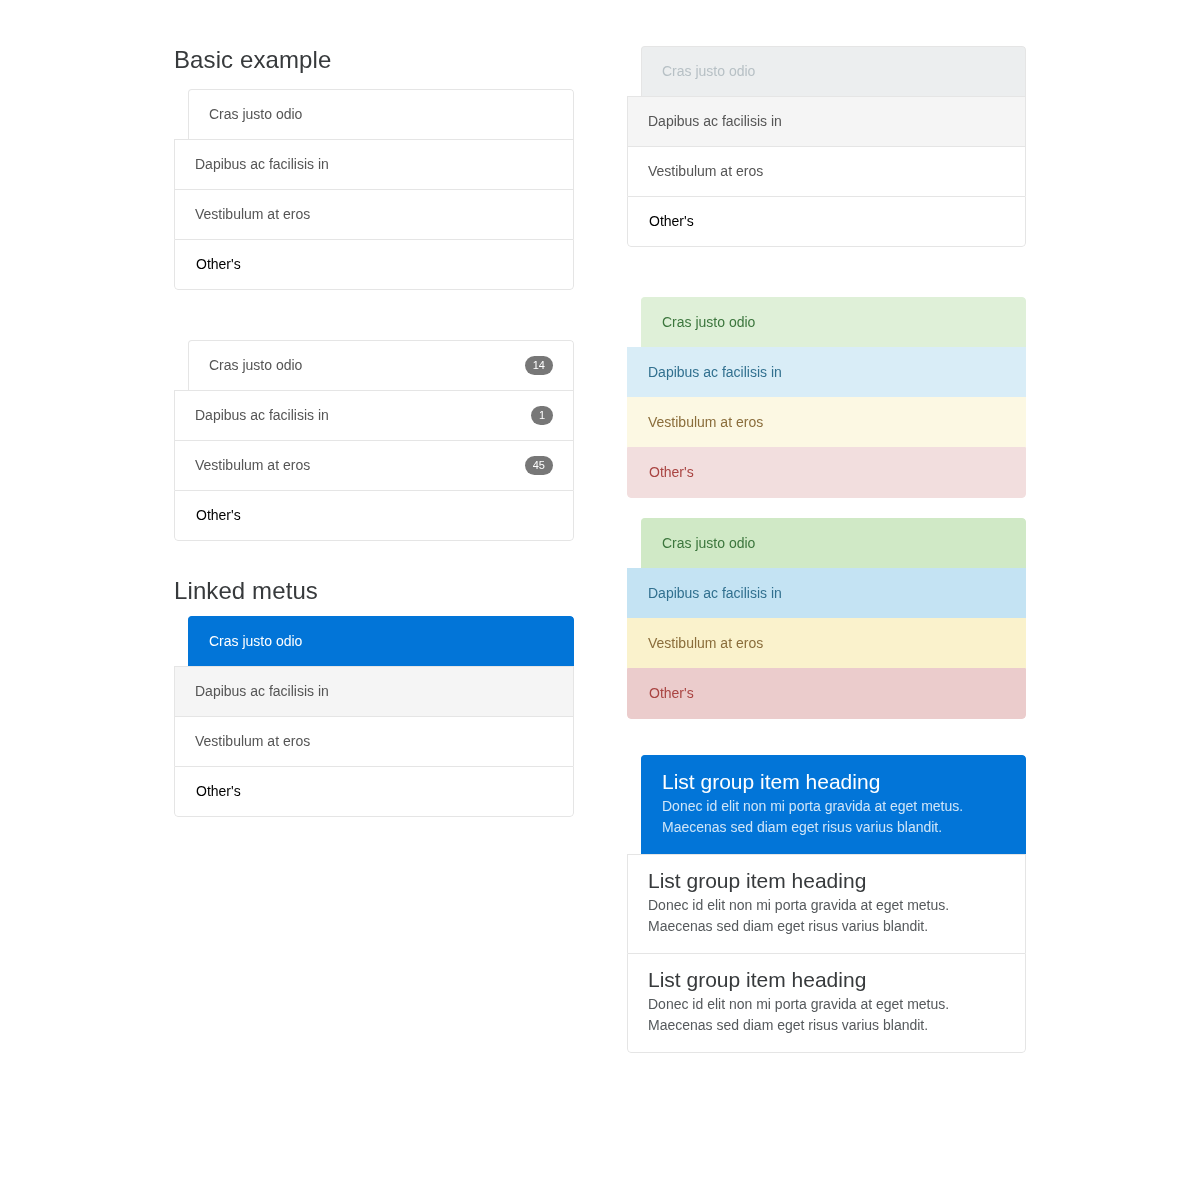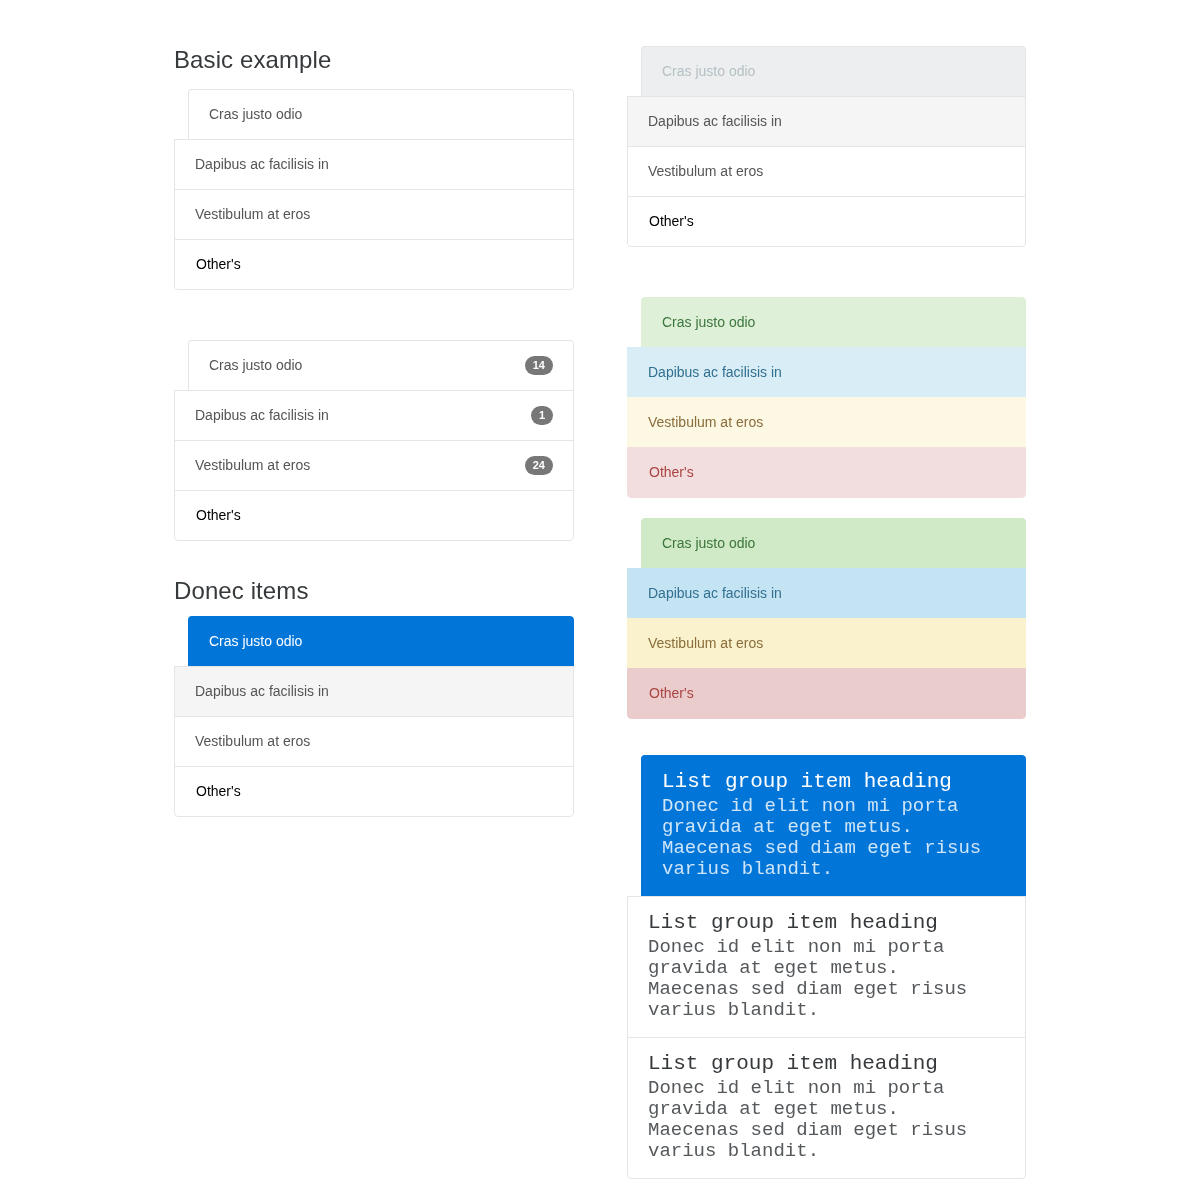--- a/index.html
+++ b/index.html
@@ -90,21 +90,21 @@
   .list-group-item.has-badge {
     display: flex;
     align-items: center;
     justify-content: space-between;
   }
   .badge {
     display: inline-block;
     min-width: 10px;
     padding: 4px 8px;
     font-size: 11px;
-    font-weight: 700;
+    font-weight: 400;
     color: #fff;
     line-height: 1;
     text-align: center;
     vertical-align: middle;
     white-space: nowrap;
     background-color: #777;
     border-radius: 10px;
   }
 
   
@@ -132,33 +132,32 @@
 
   .ctx-success-h { background-color: #d0e9c6; color: #3c763d; border-color: #d0e9c6; }
   .ctx-info-h    { background-color: #c4e3f3; color: #31708f; border-color: #c4e3f3; }
   .ctx-warning-h { background-color: #faf2cc; color: #8a6d3b; border-color: #faf2cc; }
   .ctx-danger-h  { background-color: #ebcccc; color: #a94442; border-color: #ebcccc; }
 
   
   .list-group-item.custom {
     padding: 14px 33px 16px 20px;
     min-height: auto;
-    font-family: Liberation Mono, monospace;
   }
   .lg-heading {
     margin: 0 0 2px 0;
     font-size: 21px;
     font-weight: 400;
     line-height: 1.15;
     color: #373a3c;
   }
   .item-active .lg-heading { color: #fff; }
   .lg-text {
     margin: 0;
-    font-size: 19px;
+    font-size: 14px;
     line-height: 21px;
     color: #55595c;
   }
   .item-active .lg-text { color: #cfe5f8; }
 </style>
 </head>
 <body>
 
 <div class="page">
 
@@ -186,30 +185,30 @@
       <li class="list-group-item has-badge">
         <span>Cras justo odio</span>
         <span class="badge">14</span>
       </li>
       <li class="list-group-item has-badge">
         <span>Dapibus ac facilisis in</span>
         <span class="badge">1</span>
       </li>
       <li class="list-group-item has-badge">
         <span>Vestibulum at eros</span>
-        <span class="badge">24</span>
+        <span class="badge">45</span>
       </li>
       <li class="list-group-item strong-text">
         <span>Other's</span>
       </li>
     </ul>
 
     <div class="spacer-lg"></div>
 
-    <h2 class="section-title">Donec items</h2>
+    <h2 class="section-title">Linked metus</h2>
     <div class="list-group">
       <a href="#" class="list-group-item item-active">
         <span>Cras justo odio</span>
       </a>
       <a href="#" class="list-group-item item-hover">
         <span>Dapibus ac facilisis in</span>
       </a>
       <a href="#" class="list-group-item">
         <span>Vestibulum at eros</span>
       </a>

